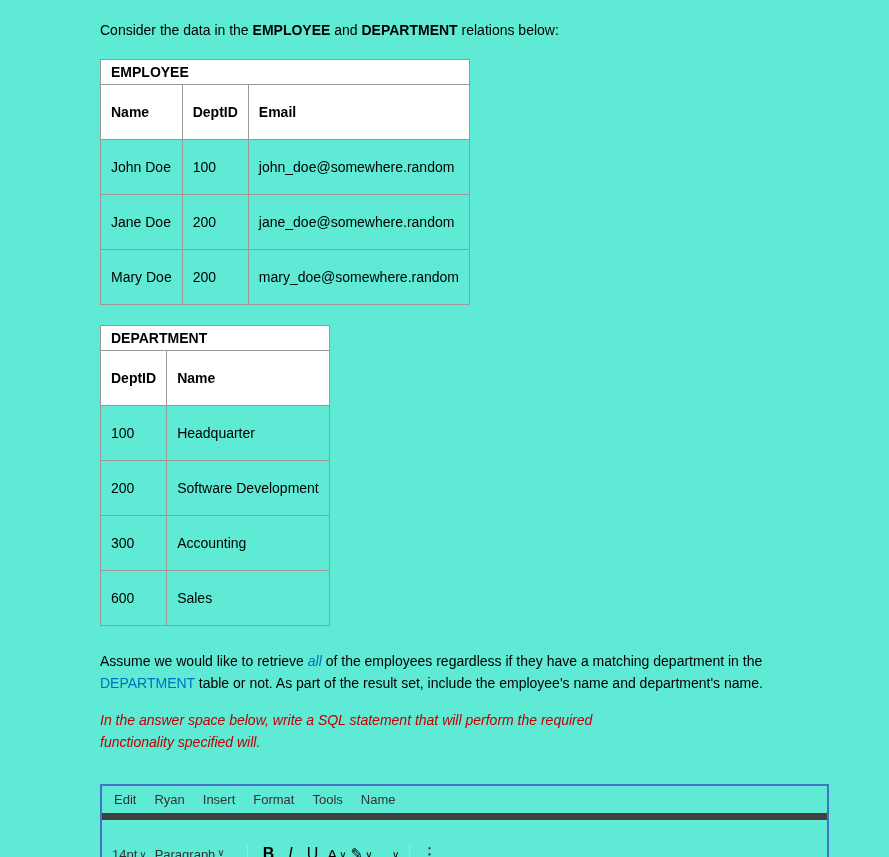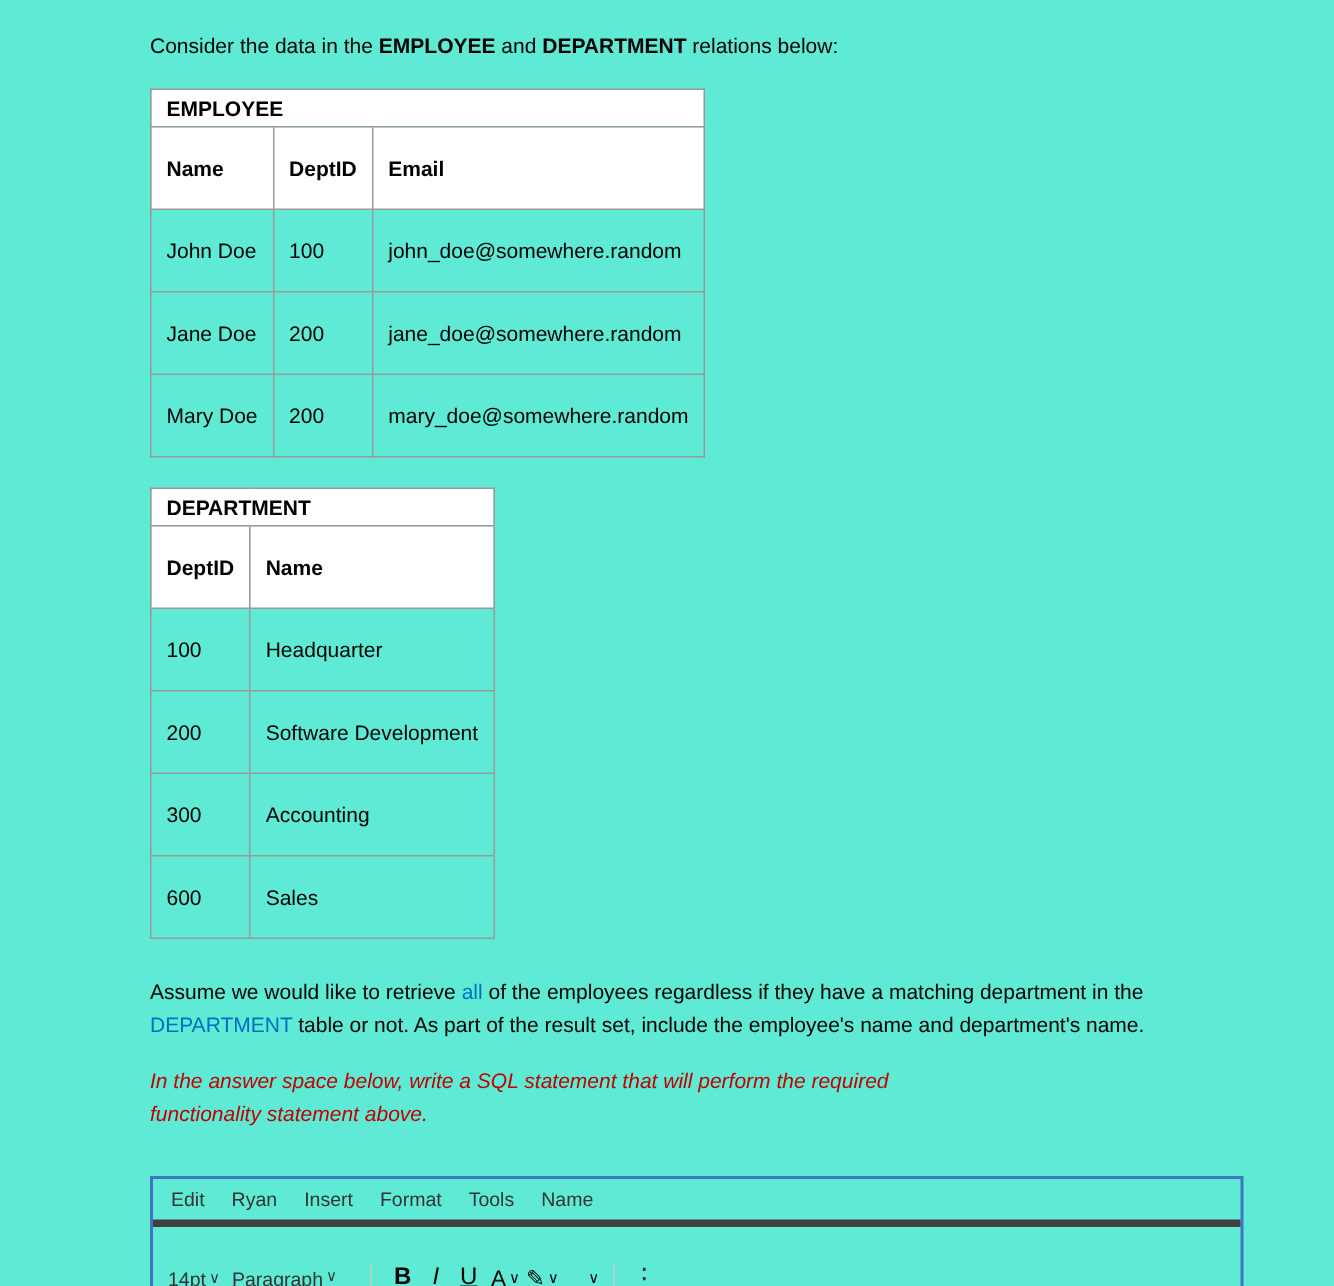--- a/index.html
+++ b/index.html
@@ -68,21 +68,21 @@
     
     .editor-container {
       border: 2px solid #4472c4;
       margin-top: 10px;
     }
     .editor-menubar {
       display: flex;
       align-items: center;
       gap: 18px;
       padding: 6px 12px;
-      border-bottom: 5px solid #404040;
+      border-bottom: 7px solid #404040;
       font-size: 13px;
       color: #333;
     }
     .editor-menubar span {
       cursor: pointer;
     }
     .editor-toolbar {
       display: flex;
       align-items: center;
       padding: 5px 10px;
@@ -201,28 +201,28 @@
       </tr>
       <tr>
         <td>600</td>
         <td>Sales</td>
       </tr>
     </tbody>
       </table>
   </div>
 
   <p class="paragraph-text">
-    Assume we would like to retrieve <span style="color:#0070c0;">all</span> of the employees regardless if they have a matching
+    Assume we would like to retrieve <span style="color:#0070c0;font-style:italic;">all</span> of the employees regardless if they have a matching
     department in the <span style="color:#0070c0;">DEPARTMENT</span> table or not. As part of the result set, include the
     employee's name and department's name.
   </p>
 
   <div class="instruction-text">
     <span>In the answer space below, write a SQL statement that will perform the required</span><br>
-    <span>functionality statement above.</span>
+    <span>functionality specified will.</span>
   </div>
 
   <div class="editor-container">
 
     <div class="editor-menubar">
       <span>Edit</span>
       <span>Ryan</span>
       <span>Insert</span>
       <span>Format</span>
       <span>Tools</span>

